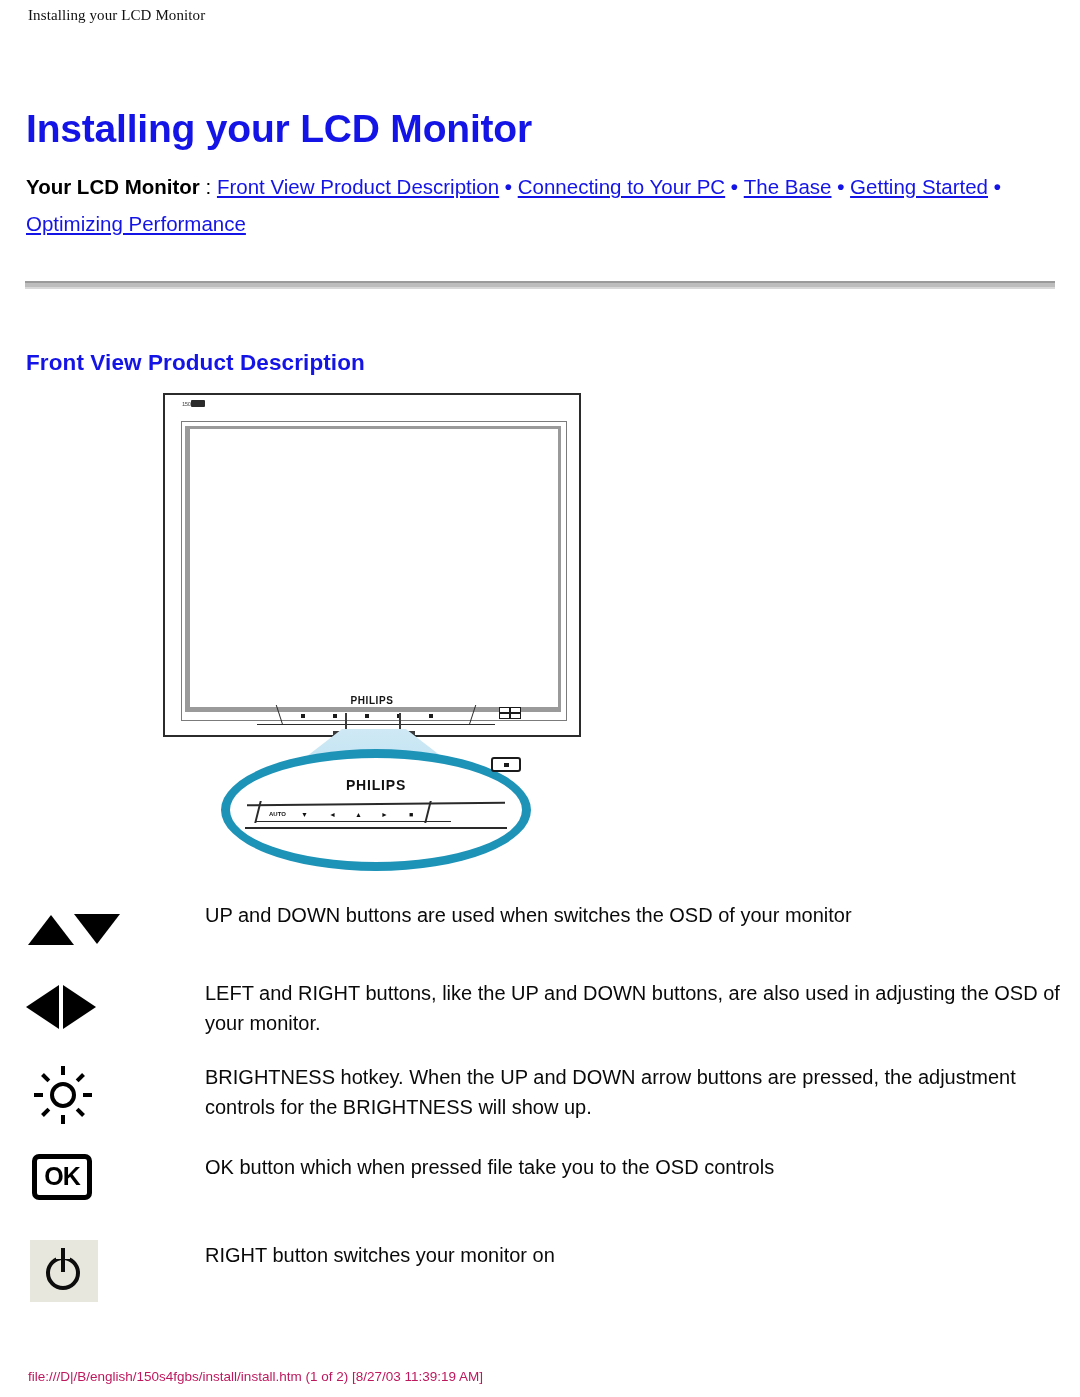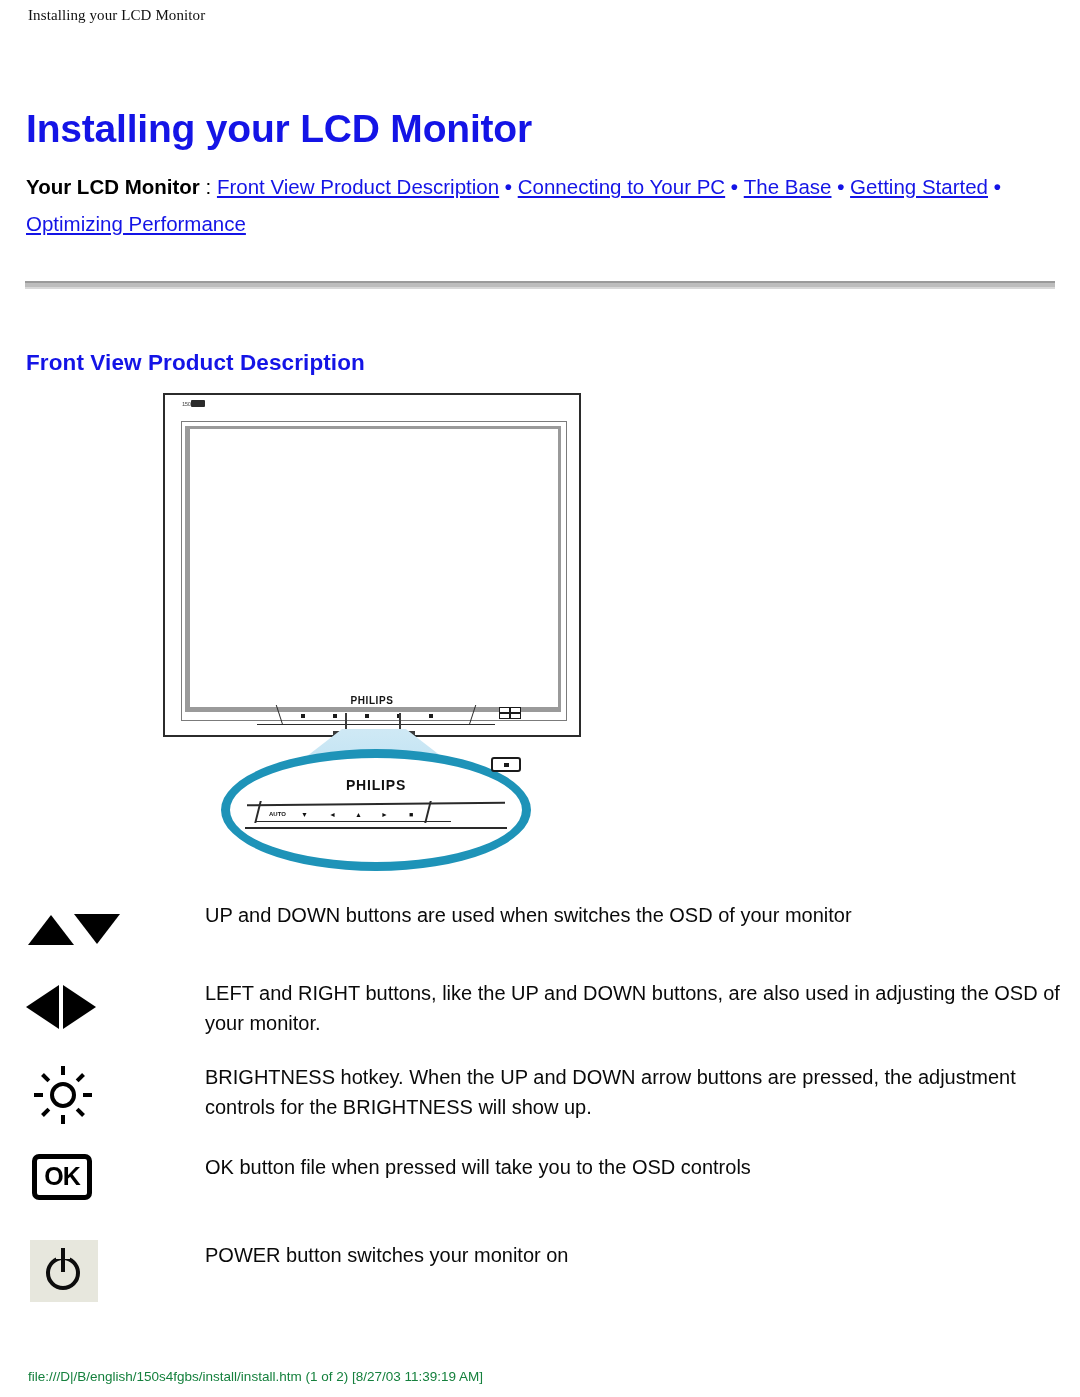--- a/index.html
+++ b/index.html
@@ -482,21 +482,21 @@
     height: 9px;
     background: #e7e7dd;
   }
 
   
   .page-footer {
     position: absolute;
     left: 28px;
     top: 1369px;
     font-size: 13.5px;
-    color: #15803d;
+    color: #be185d;
     letter-spacing: 0px;
     white-space: nowrap;
   }
 </style>
 </head>
 <body>
 
 <div class="page-header">Installing your LCD Monitor</div>
 
 <h1 class="main-title">Installing your LCD Monitor</h1>
@@ -587,29 +587,29 @@
         <span class="sun-ray" style="transform:rotate(315deg)"></span>
       </span>
     </div>
     <div class="feature-text">BRIGHTNESS hotkey. When the UP and DOWN arrow buttons are pressed, the adjustment controls for the BRIGHTNESS will show up.</div>
   </div>
 
   <div class="feature-row" style="top:252px">
     <div class="feature-icon">
       <span class="ok-icon">OK</span>
     </div>
-    <div class="feature-text">OK button file when pressed will take you to the OSD controls</div>
+    <div class="feature-text">OK button which when pressed file take you to the OSD controls</div>
   </div>
 
   <div class="feature-row" style="top:340px">
     <div class="feature-icon">
       <span class="power-icon">
         <span class="power-ring"></span>
         <span class="power-notch"></span>
         <span class="power-bar"></span>
       </span>
     </div>
-    <div class="feature-text">POWER button switches your monitor on</div>
+    <div class="feature-text">RIGHT button switches your monitor on</div>
   </div>
 
 </div>
 
 <div class="page-footer">file:///D|/B/english/150s4fgbs/install/install.htm (1 of 2) [8/27/03 11:39:19 AM]</div>
 
 </body></html>

